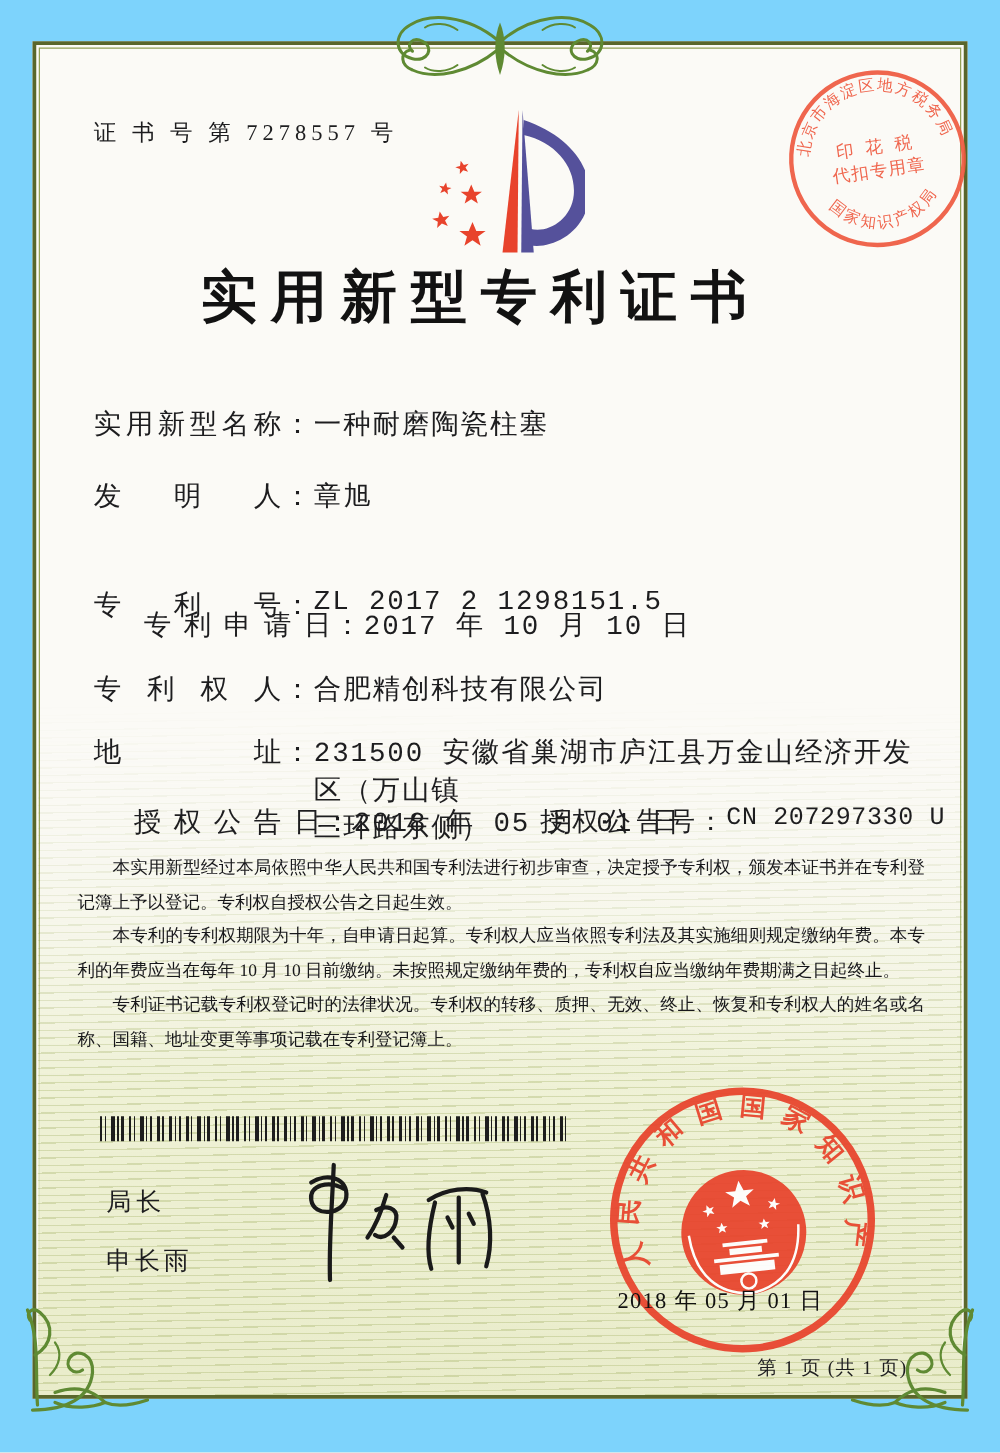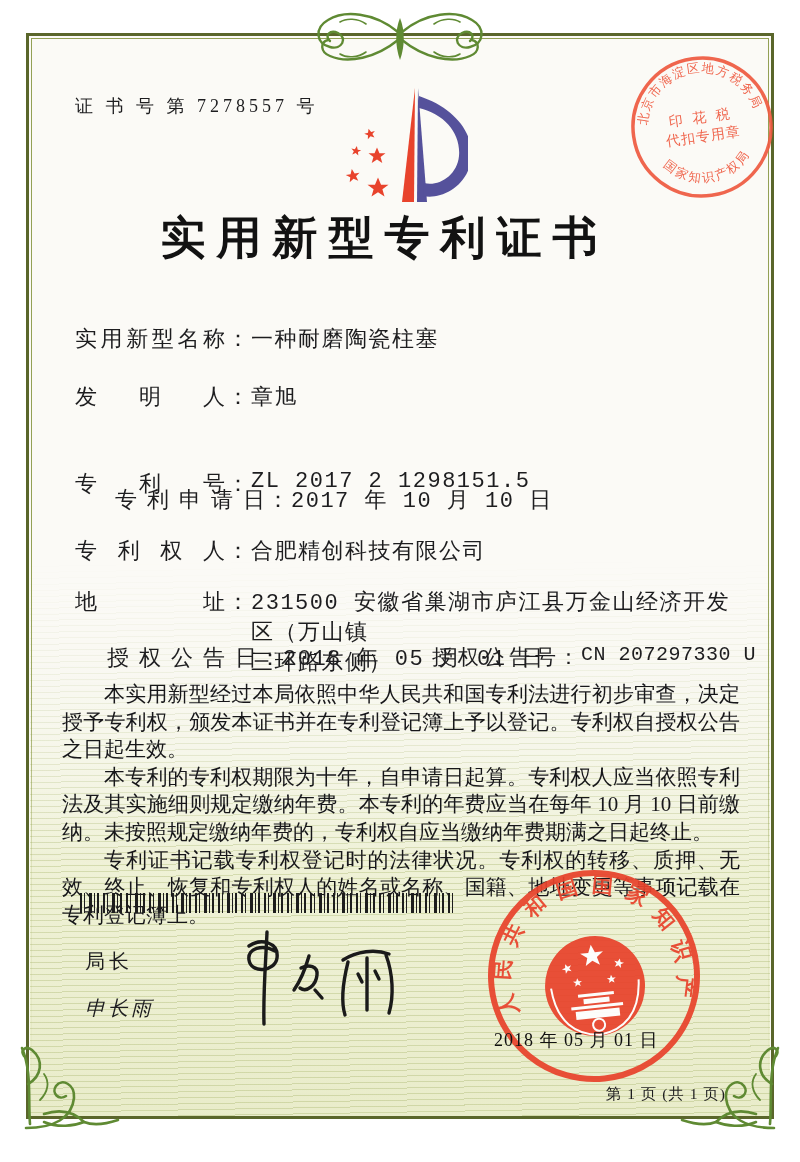--- a/index.html
+++ b/index.html
@@ -1,19 +1,19 @@
 <!DOCTYPE html>
 <html><head>
 <meta charset="utf-8">
 <style>
   * { margin:0; padding:0; box-sizing:border-box; }
   html,body { background:#e9e7e2; }
   .page {
     position:relative; width:800px; height:1162px; margin:0 auto;
-    background:#ffffff; overflow:hidden;
+    background:#7dd3fc; overflow:hidden;
     font-family:"Liberation Serif","DejaVu Serif",serif; color:#1d1d1f;
   }
   .frame {
     position:absolute; left:26px; top:33px; width:748px; height:1086px;
     background:#fbfaf6; border:3px solid #5a662b; z-index:0;
   }
   .frame-inner { position:absolute; inset:2px; border:1px solid #93a055; }
   .guilloche {
     position:absolute; left:30px; top:560px; width:740px; height:556px; z-index:1;
     background:
@@ -37,36 +37,36 @@
   .field-colon { display:inline-block; vertical-align:top; }
   .field-value { display:inline-block; vertical-align:top; white-space:pre-line; max-width:480px; letter-spacing:1.5px; }
   .f1 { top:324px; } .f2 { top:382px; } .f3 { top:433px;margin-top:36px; } .f4 { top:485px;margin-left:40px; }
   .f5 { top:536px; } .f6 { top:587px; } .f7 { top:643px;margin-left:32px; }
   .grant-right { position:absolute; left:448px; top:643px; font-size:21px; white-space:nowrap; }
   .grant-right .field-label { min-width:126px; }
   .grant-right .field-value { font-size:20px; letter-spacing:0.5px; }
 
   .body-text {
     position:absolute; left:62px; top:681px; width:678px;
-    font-size:21px; line-height:27.6px; text-align:justify; color:#17171a;
+    font-size:14px; line-height:27.6px; text-align:justify; color:#17171a;
   }
   .body-text p { text-indent:2em; }
 
   .barcode {
     position:absolute; left:80px; top:893px; width:374px; height:20px;
     background:repeating-linear-gradient(90deg,
       #1d1d1d 0 2px, transparent 2px 4px,
       #1d1d1d 4px 5px, transparent 5px 9px,
       #1d1d1d 9px 12px, transparent 12px 14px,
       #1d1d1d 14px 15px, transparent 15px 17px,
       #1d1d1d 17px 19px, transparent 19px 23px);
   }
 
   .director-title { position:absolute; left:85px; top:948px; font-size:20px; letter-spacing:4px; }
-  .director-name  { position:absolute; left:85px; top:995px; font-size:20px; letter-spacing:3px;font-style:italic; }
+  .director-name  { position:absolute; left:85px; top:995px; font-size:20px; letter-spacing:3px; }
   .signature { position:absolute; left:205px; top:918px; }
 
   .big-seal { position:absolute; left:478px; top:860px; opacity:0.93; }
   .seal-date { position:absolute; left:494px; top:1028px; font-size:18px; letter-spacing:1px; color:#111; }
 
   .tax-seal { position:absolute; left:626px; top:48px; opacity:0.92; }
 
   .footer-page { position:absolute; left:26px; top:1084px; width:700px; text-align:right; font-size:15.5px; letter-spacing:1px; }
 
   .ornament-top { position:absolute; left:270px; top:10px; z-index:3; }

